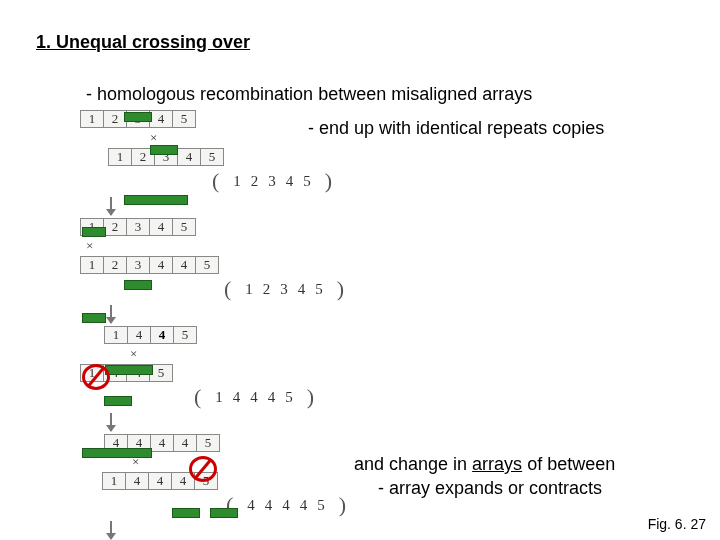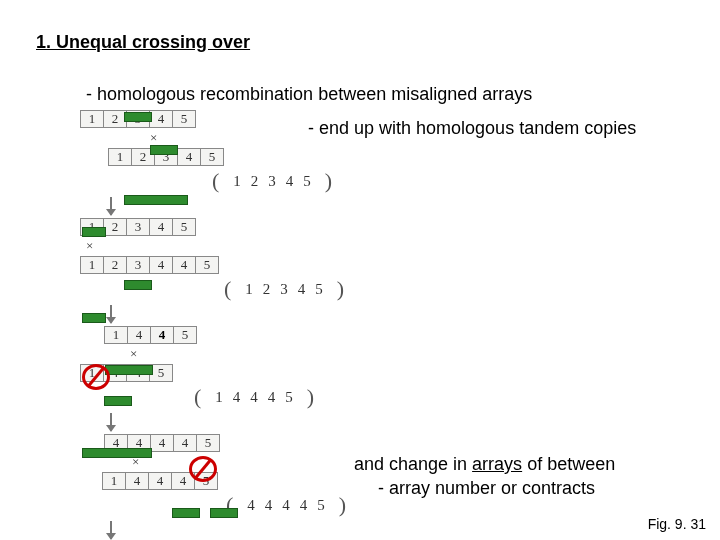--- a/index.html
+++ b/index.html
@@ -105,27 +105,27 @@
     right: 14px;
     bottom: 8px;
     font-size: 14px;
   }
 </style>
 </head>
 <body>
 
 <div class="heading underline" style="left:36px; top:32px;font-weight:bold;">1. Unequal crossing over</div>
 <div class="heading" style="left:62px; top:84px;margin-left:24px;">- homologous recombination between misaligned arrays</div>
-<div class="heading" style="left:308px; top:118px;">- end up with homologous tandem copies</div>
+<div class="heading" style="left:308px; top:118px;">- end up with identical repeats copies</div>
 
 <div class="heading" style="left:354px; top:454px;">
   <span>and change in </span><span class="underline">arrays</span><span> of between</span>
 </div>
-<div class="heading" style="left:378px; top:478px;">- array number or contracts</div>
-<div class="fig">Fig. 9. 31</div>
+<div class="heading" style="left:378px; top:478px;">- array expands or contracts</div>
+<div class="fig">Fig. 6. 27</div>
 
 <div class="diagram">
 
   <div class="cell-row">
       <div class="cell">1</div>
       <div class="cell">2</div>
       <div class="cell">3</div>
       <div class="cell">4</div>
       <div class="cell">5</div>
     </div>

